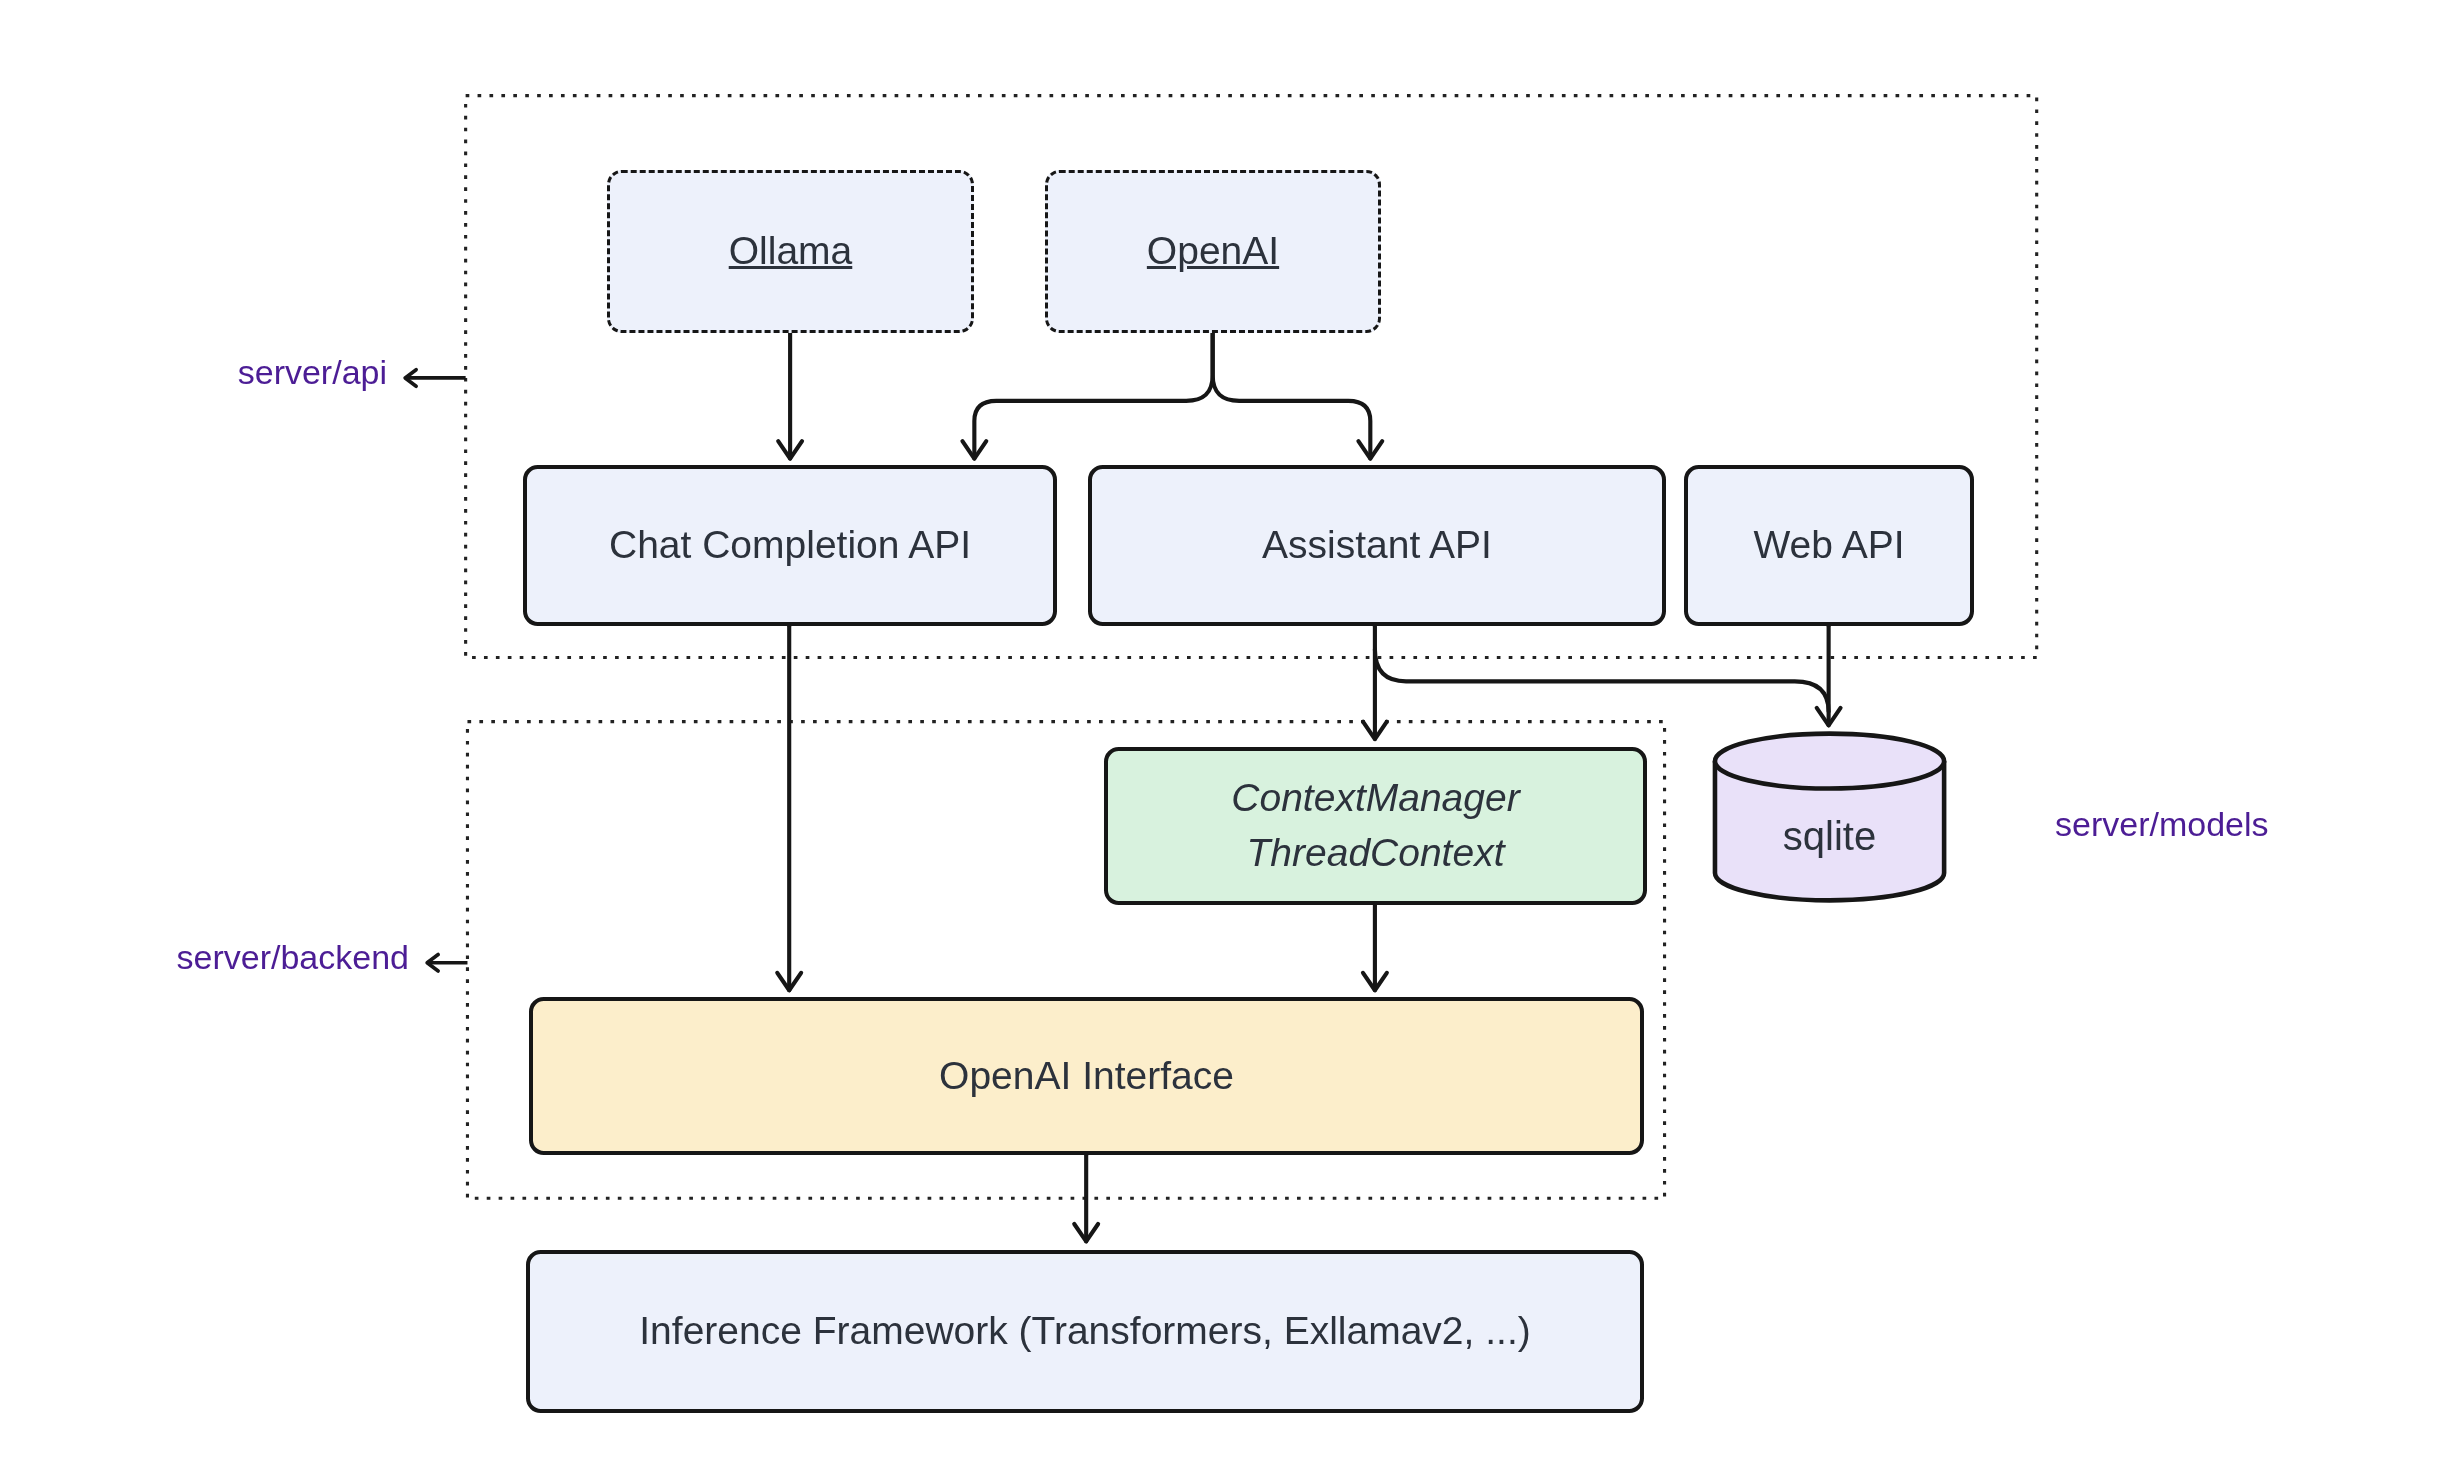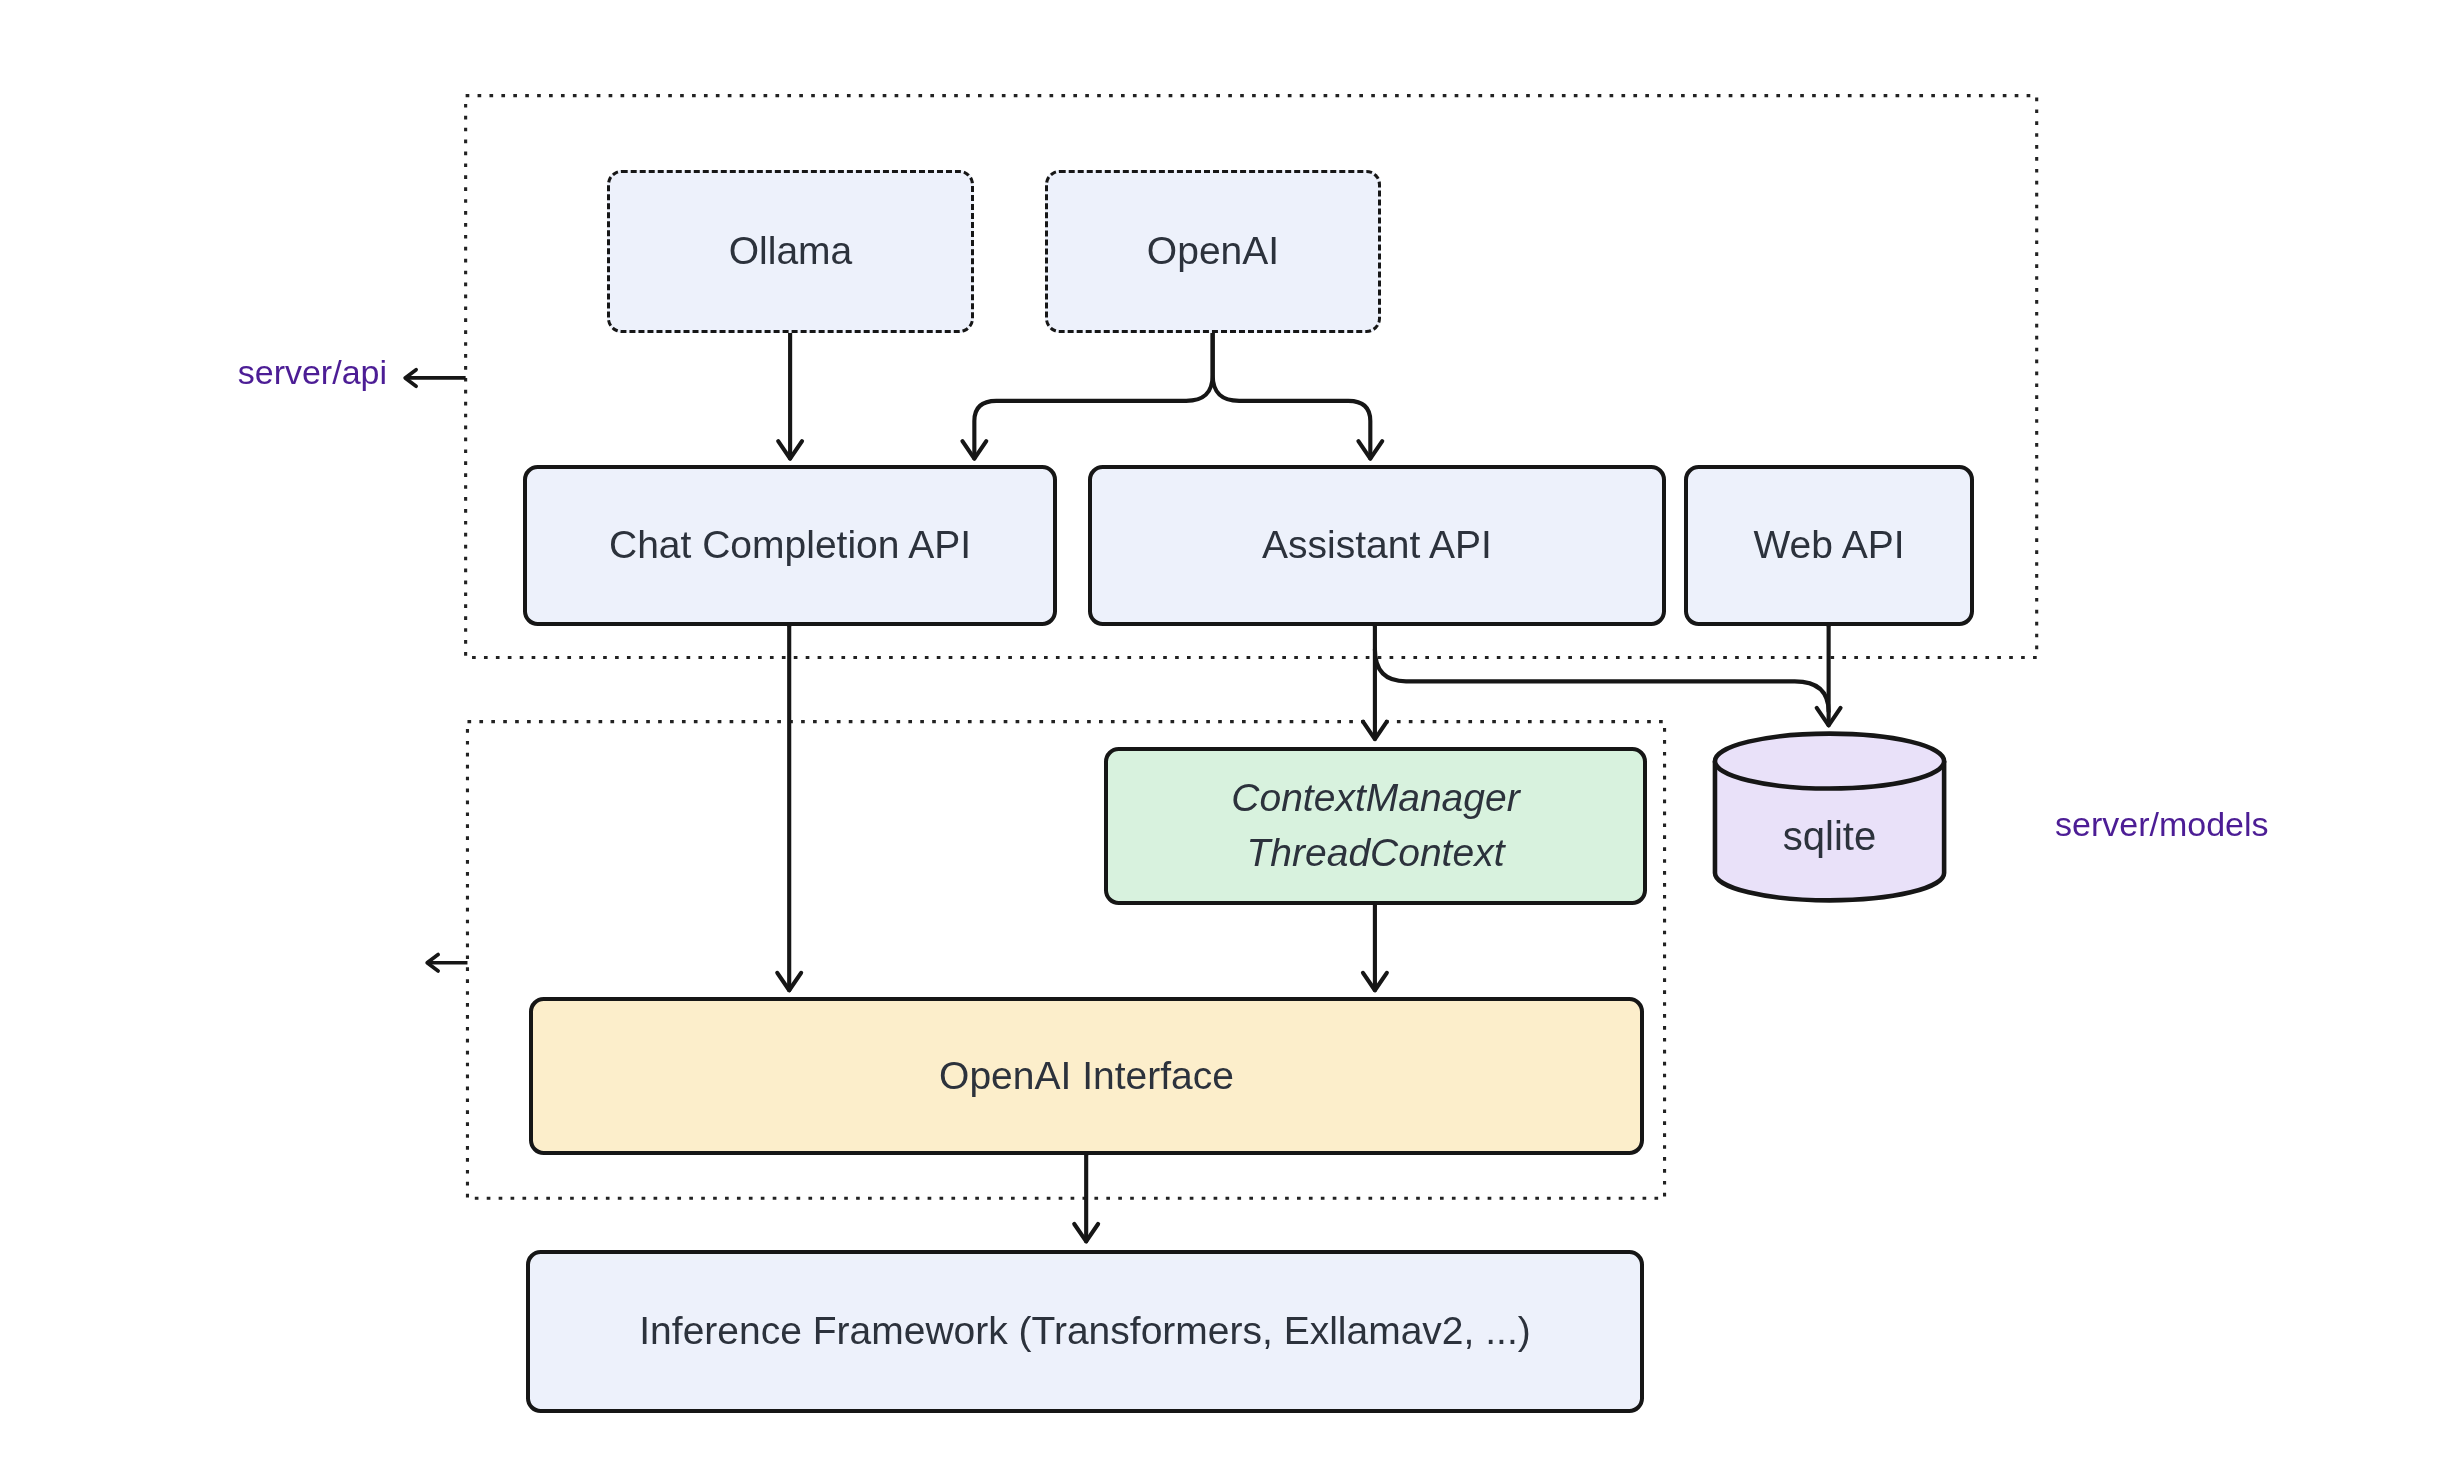--- a/index.html
+++ b/index.html
@@ -23,21 +23,21 @@
     align-items: center;
     justify-content: center;
     text-align: center;
     box-sizing: border-box;
     border-radius: 14.7px;
     font-size: 39px;
     line-height: 1.4;
     color: #2c323c;
   }
   .node.solid  { border: 4.6px solid #161616; }
-  .node.dashed { border: 3.7px dashed #161616; }
+  .node.dashed { border: 3.7px dashed #161616; text-decoration: underline; }
   .fill-blue   { background: #edf1fb; }
   .fill-green  { background: #d8f2de; font-style: italic; }
   .fill-yellow { background: #fceecb; }
   .side-label {
     position: absolute;
     font-size: 34px;
     color: #4c1d95;
     white-space: nowrap;
   }
   .cyl-label {
@@ -121,17 +121,18 @@
   <div class="node solid fill-yellow" style="left:529px; top:997px; width:1115px; height:158px;">
     <span>OpenAI Interface</span>
   </div>
 
   <div class="node solid fill-blue" style="left:526px; top:1250px; width:1118px; height:163px;">
     <span>Inference Framework (Transformers, Exllamav2, ...)</span>
   </div>
 
   <div class="side-label" style="left:147px; top:353px; width:240px; text-align:right;">server/api</div>
 
+  <div class="side-label" style="left:59px; top:938px; width:350px; text-align:right;">server/backend</div>
 
   <div class="side-label" style="left:2055px; top:805px; width:385px; text-align:left;">server/models</div>
 
 </div>
 
 
 </body></html>

